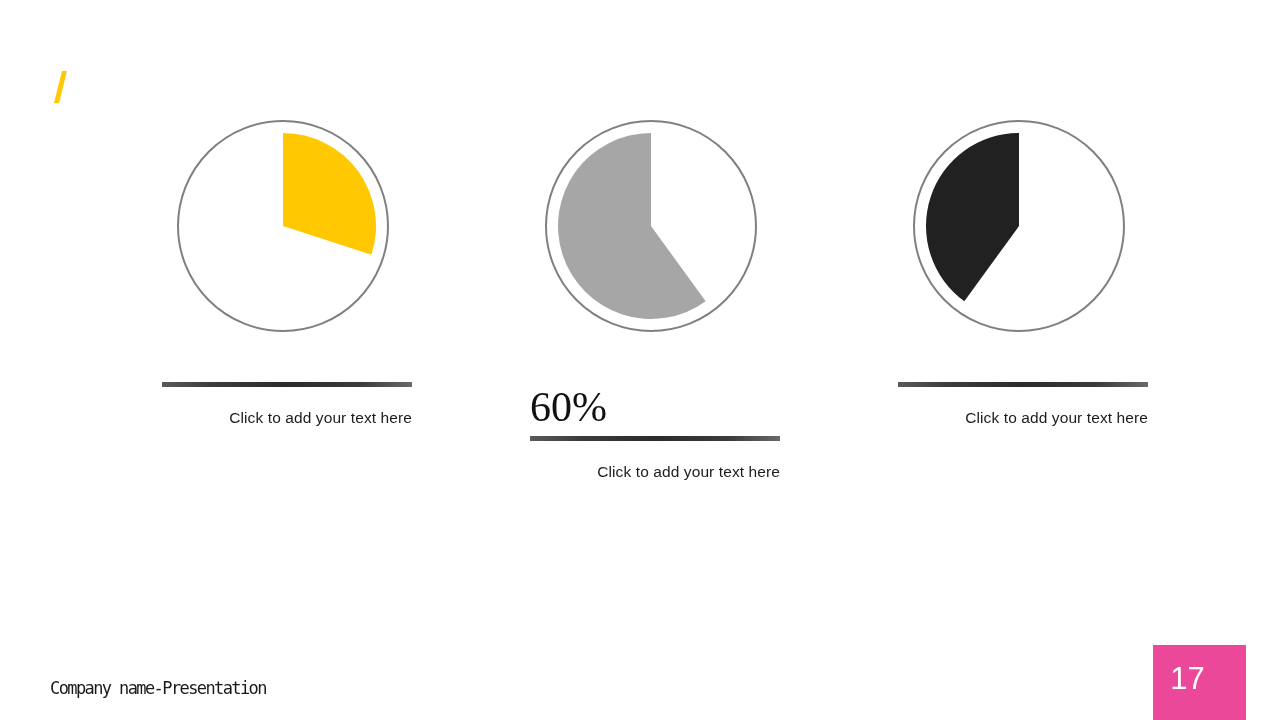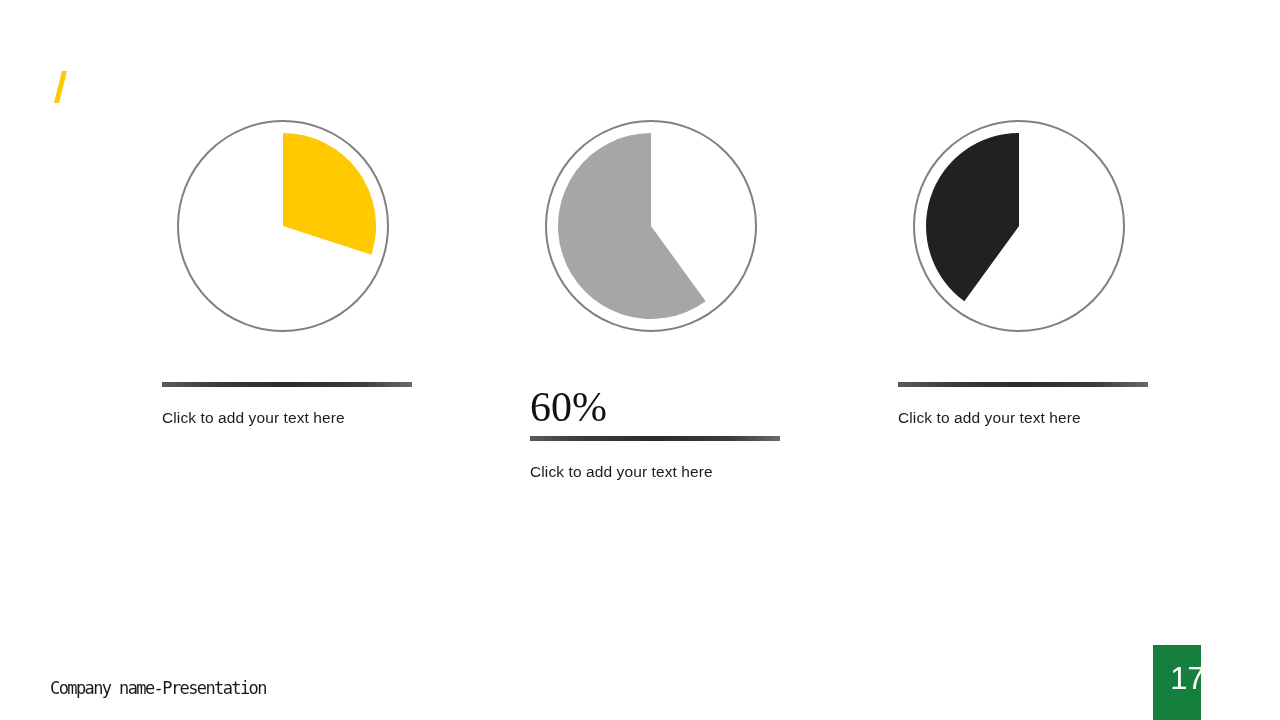--- a/index.html
+++ b/index.html
@@ -102,44 +102,44 @@
     width: 250px;
     height: 5px;
     background: linear-gradient(to right, #5a5a5a 0%, #3c3c3c 20%, #2b2b2b 50%, #3c3c3c 80%, #6a6a6a 100%);
     margin-top: 2px;
   }
   .caption {
     margin-top: 22px;
     font-family: "Liberation Sans", sans-serif;
     font-size: 15.5px;
     color: #1c1c1c;
-    text-align: left;
+    text-align: right;
     width: 250px;
     letter-spacing: 0.1px;
     white-space: nowrap;
   }
 
   
   .footer-text {
     position: absolute;
     left: 50px;
     top: 678px;
     font-family: "DejaVu Sans Mono", "Liberation Mono", monospace;
     font-size: 17px;
     color: #1a1a1a;
     letter-spacing: -1.6px;
     white-space: nowrap;
   }
   .page-badge {
     position: absolute;
     left: 1153px;
     top: 645px;
-    width: 48px;
+    width: 93px;
     height: 75px;
-    background: #15803d;
+    background: #ec4899;
   }
   .page-num {
     position: absolute;
     left: 0;
     top: 0;
     width: 69px;
     height: 68px;
     line-height: 68px;
     text-align: center;
     font-family: "Liberation Sans", sans-serif;

